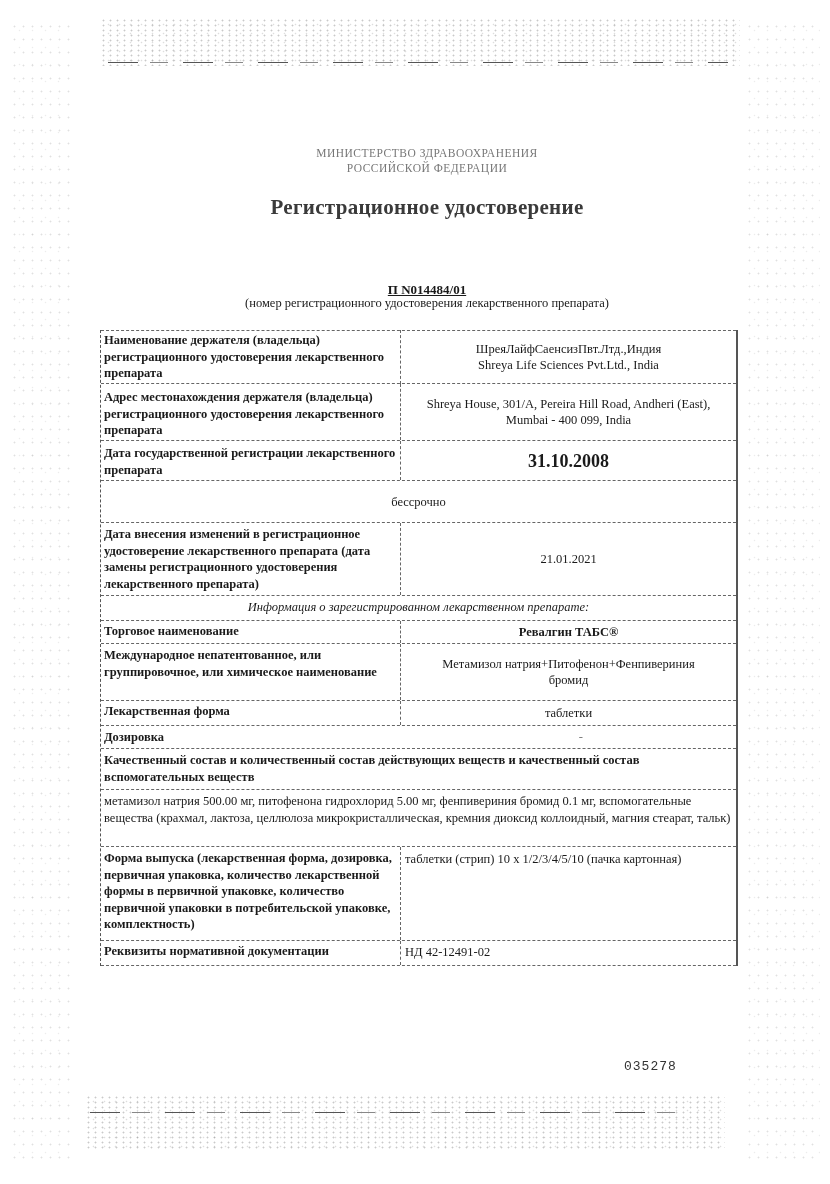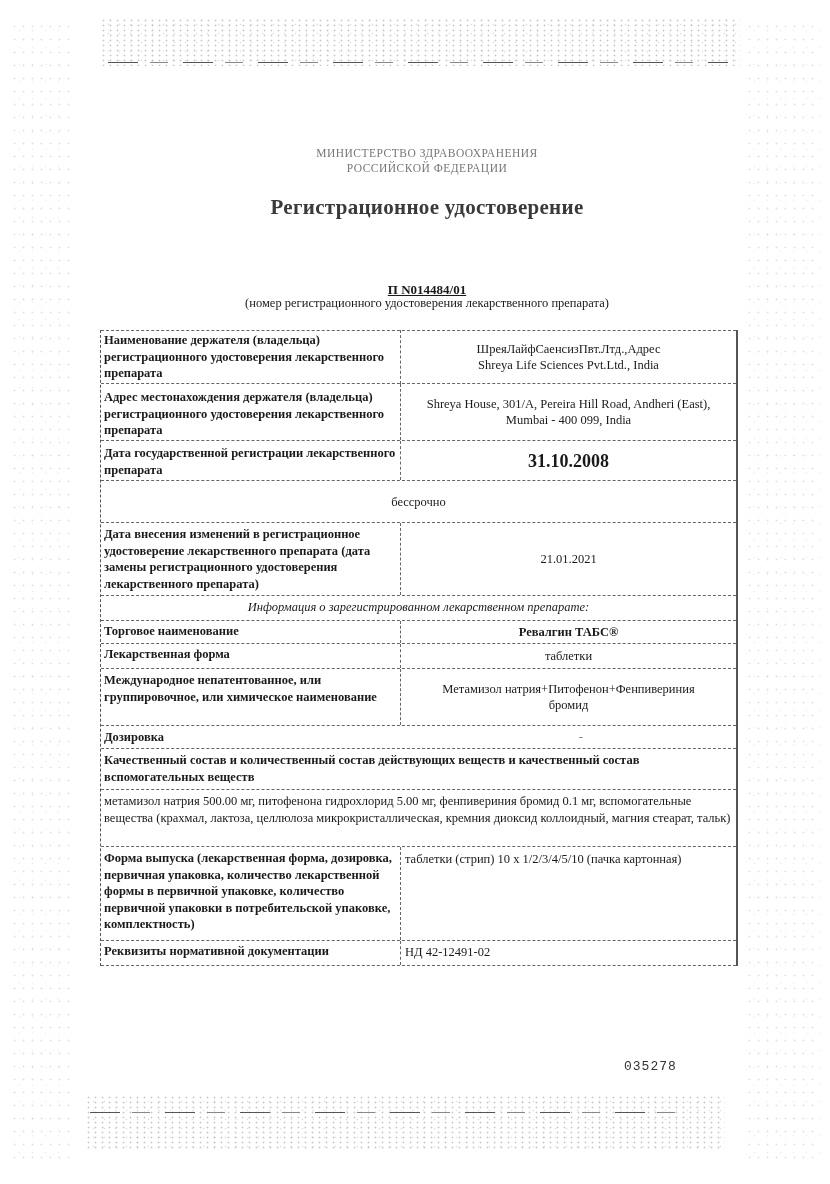--- a/index.html
+++ b/index.html
@@ -146,21 +146,21 @@
 </div>
 
 <div class="header reg-number">П N014484/01</div>
 <div class="header reg-caption">(номер регистрационного удостоверения лекарственного препарата)</div>
 
 <div class="table">
 
   <div class="row" style="height:52px;align-items:center;">
     <div class="cell-label">Наименование держателя (владельца) регистрационного удостоверения лекарственного препарата</div>
     <div class="cell-value nb" style="flex-direction:column;">
-      <div>ШреяЛайфСаенсизПвт.Лтд.,Адрес</div>
+      <div>ШреяЛайфСаенсизПвт.Лтд.,Индия</div>
       <div>Shreya Life Sciences Pvt.Ltd., India</div>
     </div>
   </div>
 
   <div class="row" style="height:56px;">
     <div class="cell-label" style="padding-top:5px;">Адрес местонахождения держателя (владельца) регистрационного удостоверения лекарственного препарата</div>
     <div class="cell-value nb" style="flex-direction:column;">
       <div>Shreya House, 301/A, Pereira Hill Road, Andheri (East),</div>
       <div>Mumbai - 400 099, India</div>
     </div>
@@ -182,28 +182,28 @@
 
   <div class="row full" style="height:24px;">
     <div class="cell-full center">Информация о зарегистрированном лекарственном препарате:</div>
   </div>
 
   <div class="row" style="height:22px;">
     <div class="cell-label">Торговое наименование</div>
     <div class="cell-value bold">Ревалгин ТАБС®</div>
   </div>
 
+  <div class="row" style="height:56px;">
+    <div class="cell-label" style="padding-top:3px;">Международное непатентованное, или группировочное, или химическое наименование</div>
+    <div class="cell-value" style="padding:0 20px;">Метамизол натрия+Питофенон+Фенпивериния бромид</div>
+  </div>
+
   <div class="row" style="height:24px;">
     <div class="cell-label">Лекарственная форма</div>
     <div class="cell-value">таблетки</div>
-  </div>
-
-  <div class="row" style="height:56px;">
-    <div class="cell-label" style="padding-top:3px;">Международное непатентованное, или группировочное, или химическое наименование</div>
-    <div class="cell-value" style="padding:0 20px;">Метамизол натрия+Питофенон+Фенпивериния бромид</div>
   </div>
 
   <div class="row full" style="height:22px;">
     <div class="cell-full bold" style="display:flex;justify-content:space-between;">
       <span>Дозировка</span>
       <span style="font-weight:normal;margin-right:150px;color:#777;">-</span>
     </div>
   </div>
 
   <div class="row full" style="height:40px;">

